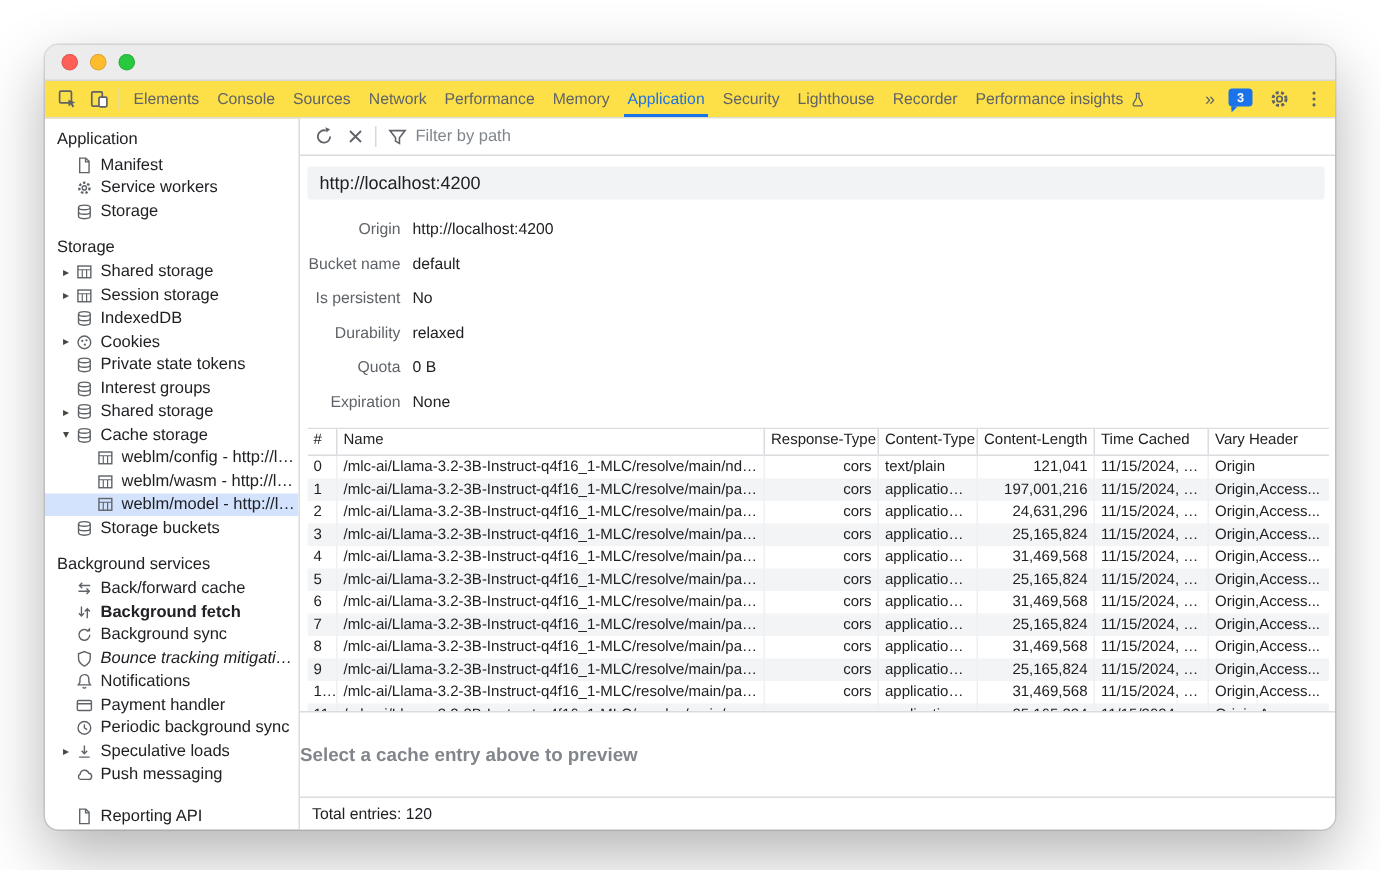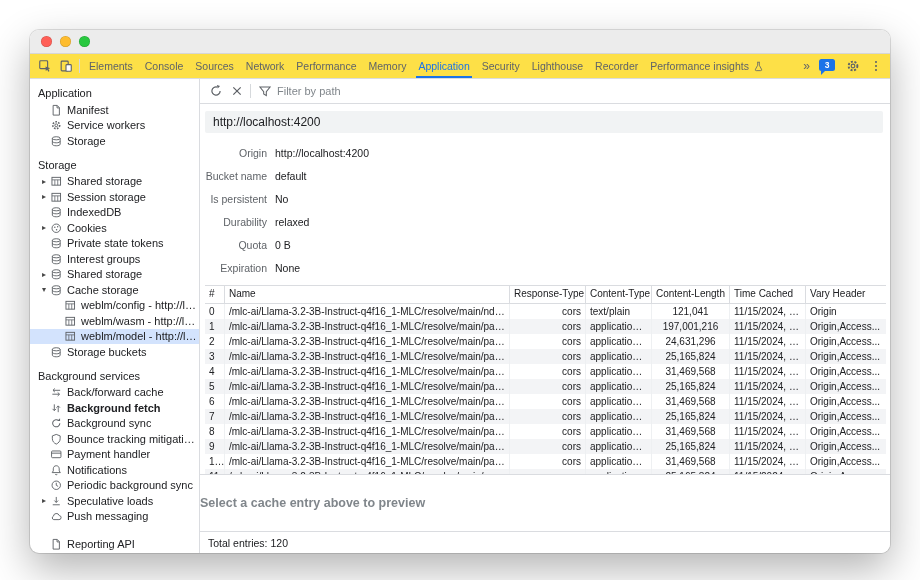--- a/index.html
+++ b/index.html
@@ -70,21 +70,21 @@
   .grow{display:flex}
   .grow:nth-child(even){background:#f3f4f6}
   .gcell{font-size:10px;color:#202124;line-height:15px;height:15px;padding:0 4px;
     border-right:1px solid #eef0f2;white-space:nowrap;overflow:hidden;text-overflow:ellipsis;flex:0 0 auto}
   .c0{width:20px}
   .c1{flex:1 1 auto;min-width:0}
   .c2{width:76px;text-align:left}
   .gcell.c2{text-align:right}
   .c3{width:66px}
   .c4{width:78px}
-  .gcell.c4{text-align:center}
+  .gcell.c4{text-align:right}
   .c5{width:76px}
   .c6{width:80px;border-right:none}
   
   .preview{flex:1;border-top:1px solid #dadce0;display:flex;align-items:center;justify-content:flex-start;min-height:0}
   .preview span{font-size:12.5px;font-weight:700;color:#80868b}
   .statusbar{height:22px;border-top:1px solid #dadce0;display:flex;align-items:center;
     padding:0 8px;font-size:10.5px;color:#202124;flex:0 0 auto;background:#fff}
 </style>
 </head>
 <body>
@@ -359,48 +359,48 @@
         <div class="side-item" style="padding-left: 8px;">
           <span class="arrow"></span>
           <span class="icn">
             <svg viewBox="0 0 16 16">
               <path d="M12.6 8a4.6 4.6 0 1 1-1.4-3.3" fill="none" stroke="#5f6368" stroke-width="1.3"></path>
               <path d="M12.9 1.6v3.5H9.4z" fill="#5f6368"></path>
             </svg>
           </span>
           <span class="slabel">Background sync</span>
         </div>
-        <div class="side-item" style="padding-left: 8px;">
+        <div class="side-item" style="padding-left: 8px; font-style: italic;">
           <span class="arrow"></span>
           <span class="icn">
             <svg viewBox="0 0 16 16">
               <path d="M8 1.8l5 1.9v3.6c0 3.2-2 5.5-5 6.9-3-1.4-5-3.7-5-6.9V3.7z" fill="none" stroke="#5f6368" stroke-width="1.2"></path>
             </svg>
           </span>
           <span class="slabel">Bounce tracking mitigations</span>
+        </div>
+        <div class="side-item" style="padding-left: 8px;">
+          <span class="arrow"></span>
+          <span class="icn">
+            <svg viewBox="0 0 16 16">
+              <path d="M8 2.2c2.3 0 3.8 1.7 3.8 4v2.6l1.4 2.2H2.8l1.4-2.2V6.2c0-2.3 1.5-4 3.8-4z" fill="none" stroke="#5f6368" stroke-width="1.2"></path>
+              <path d="M6.7 12.8a1.35 1.35 0 0 0 2.6 0" fill="none" stroke="#5f6368" stroke-width="1.2"></path>
+            </svg>
+          </span>
+          <span class="slabel">Notifications</span>
         </div>
         <div class="side-item" style="padding-left: 8px;">
           <span class="arrow"></span>
           <span class="icn">
             <svg viewBox="0 0 16 16">
               <rect x="2" y="3.8" width="12" height="8.6" rx="1.2" fill="none" stroke="#5f6368" stroke-width="1.2"></rect>
               <path d="M2 6.6h12" fill="none" stroke="#5f6368" stroke-width="1.2"></path>
             </svg>
           </span>
           <span class="slabel">Payment handler</span>
-        </div>
-        <div class="side-item" style="padding-left: 8px;">
-          <span class="arrow"></span>
-          <span class="icn">
-            <svg viewBox="0 0 16 16">
-              <path d="M8 2.2c2.3 0 3.8 1.7 3.8 4v2.6l1.4 2.2H2.8l1.4-2.2V6.2c0-2.3 1.5-4 3.8-4z" fill="none" stroke="#5f6368" stroke-width="1.2"></path>
-              <path d="M6.7 12.8a1.35 1.35 0 0 0 2.6 0" fill="none" stroke="#5f6368" stroke-width="1.2"></path>
-            </svg>
-          </span>
-          <span class="slabel">Notifications</span>
         </div>
         <div class="side-item" style="padding-left: 8px;">
           <span class="arrow"></span>
           <span class="icn">
             <svg viewBox="0 0 16 16">
               <circle cx="8" cy="8" r="5.4" fill="none" stroke="#5f6368" stroke-width="1.2"></circle>
               <path d="M8 4.8V8l2.4 1.5" fill="none" stroke="#5f6368" stroke-width="1.2"></path>
             </svg>
           </span>
           <span class="slabel">Periodic background sync</span>

